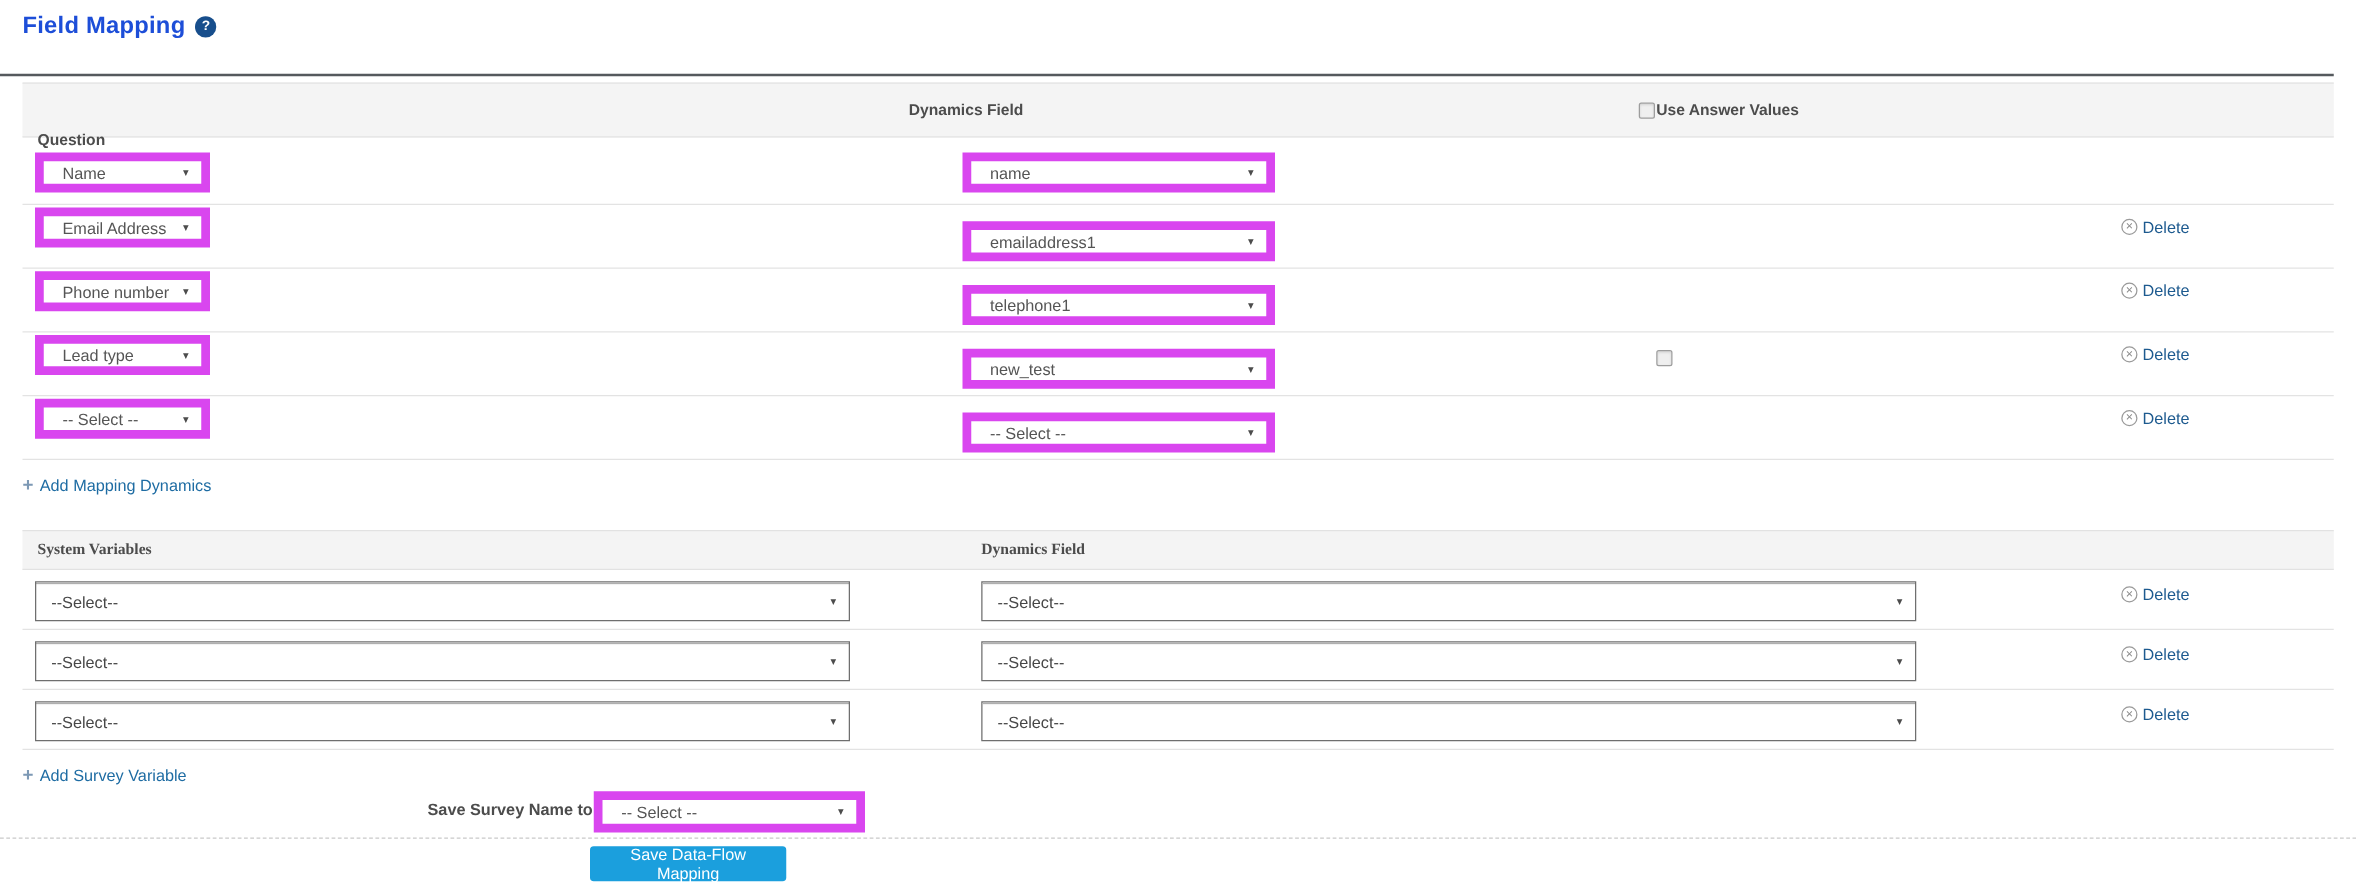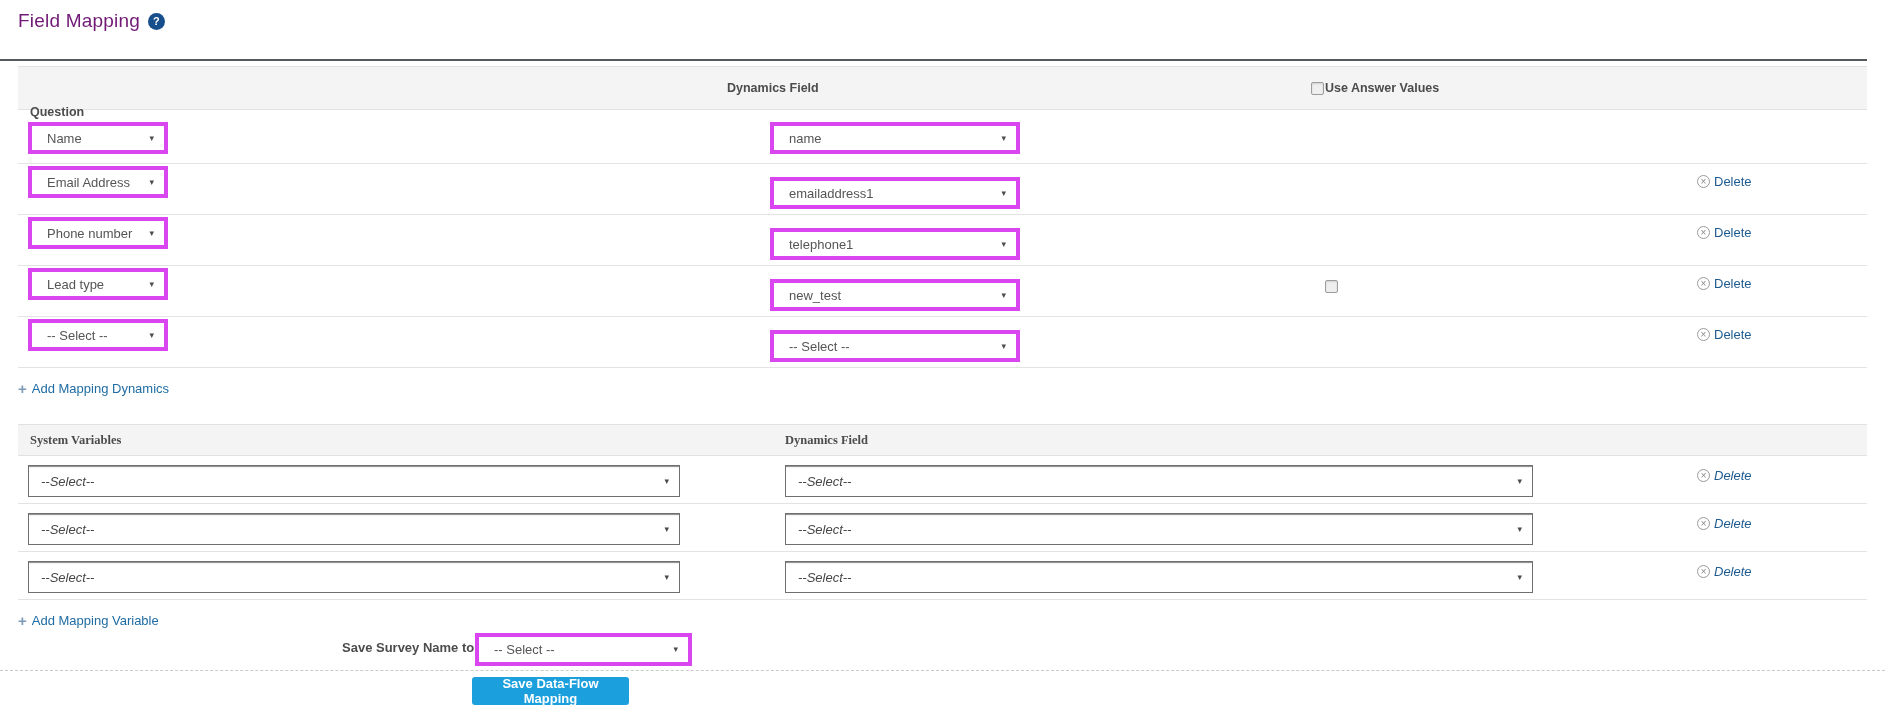--- a/index.html
+++ b/index.html
@@ -1,42 +1,42 @@
 <!DOCTYPE html>
 <html><head>
 <meta charset="utf-8">
 <style>
   html,body{margin:0;padding:0;background:#fff;}
   body{font-family:"Liberation Sans","DejaVu Sans",sans-serif;color:#4c4c4c;}
   .page{position:relative;width:1885px;height:712px;background:#fff;overflow:hidden;}
 
   
   .page-header{position:absolute;left:18px;top:10px;display:flex;align-items:center;gap:8px;}
-  .page-title{font-size:19px;font-weight:normal;color:#701a75;letter-spacing:.2px;}
+  .page-title{font-size:19px;font-weight:bold;color:#1d4ed8;letter-spacing:.2px;}
   .help-icon{width:17px;height:17px;border-radius:50%;background:#174e8c;color:#fff;
     font-size:11px;font-weight:bold;display:flex;align-items:center;justify-content:center;cursor:pointer;}
   .title-rule{position:absolute;left:0;right:18px;top:59px;border:none;border-top:2px solid #55595d;margin:0;}
 
   
   .tbl{position:absolute;left:18px;width:1849px;}
   .tbl-head{position:relative;background:#f4f4f4;border-top:1px solid #e2e2e2;border-bottom:1px solid #e2e2e2;}
   .tbl-head .hlabel{position:absolute;font-size:12.5px;font-weight:bold;color:#4c4c4c;top:50%;transform:translateY(-50%);white-space:nowrap;}
   .trow{position:relative;border-bottom:1px solid #e3e3e3;box-sizing:border-box;}
 
   
   #question-table{top:66px;}
   #question-table .tbl-head{height:42px;}
   .h-question{left:12px;margin-top:24px;}
   .h-dynamics{left:709px;}
   .h-uav{left:1293px;display:flex;align-items:center;}
   .qrow{height:51px;}
   .qrow.first{height:54px;}
 
   
-  .select{position:absolute;box-sizing:border-box;height:32px;background:#fff;border:4px solid #d946ef;
+  .select{position:absolute;box-sizing:border-box;height:32px;background:#fff;border:7px solid #d946ef;
     display:flex;align-items:center;cursor:pointer;}
   .select .val{font-size:13px;color:#555;padding-left:15px;white-space:nowrap;overflow:hidden;flex:1;}
   .select .arrow{font-size:9px;color:#4c4c4c;padding-right:10px;line-height:1;}
   .sel-q{left:10px;top:2px;width:140px;}
   .qrow.first .sel-q,.qrow.first .sel-d{top:12px;}
   .sel-d{left:752px;top:13px;width:250px;}
   .select.dark{border:1px solid #6f6f6f;box-shadow:inset 0 2px 1px -1px #8a8a8a;}
   .select.dark .val{color:#474747;padding-left:12px;}
 
   
@@ -57,33 +57,33 @@
   .plus-icon{font-size:15px;font-weight:bold;color:#7d99b5;line-height:1;}
   .add-text{font-size:13px;color:#1e6ca3;}
   #add-mapping-question{top:381px;}
   #add-custom-variable{top:613px;}
 
   
   #system-table{top:424px;}
   #system-table .tbl-head{height:30px;font-family:Liberation Serif, serif;}
   .h-sys{left:12px;}
   .h-dyn2{left:767px;}
-  .srow{height:48px;font-style:italic;}
+  .srow{height:48px;}
   .sel-sys{left:10px;top:9px;width:652px;}
   .sel-dyn2{left:767px;top:9px;width:748px;}
   .srow .delete-link{top:12px;}
 
   
   .save-label{position:absolute;left:342px;top:640px;font-size:13px;font-weight:bold;color:#4c4c4c;white-space:nowrap;}
   .save-select{left:475px;top:633px;width:217px;height:33px;}
 
   .dashed-rule{position:absolute;left:0;right:0;top:670px;border:none;border-top:1px dashed #c9c9c9;margin:0;}
 
   .save-button{position:absolute;left:472px;top:677px;width:157px;height:28px;background:#1b9fdd;border:none;
-    border-radius:3px;color:#fff;font-size:13px;font-weight:bold;font-family:inherit;cursor:pointer;
+    border-radius:3px;color:#fff;font-size:13px;font-weight:normal;font-family:inherit;cursor:pointer;
     display:flex;align-items:center;justify-content:center;}
 </style>
 </head>
 <body>
 
 <div class="page">
 
   <div class="page-header">
     <span class="page-title">Field Mapping</span>
     <span class="help-icon">?</span>
@@ -225,21 +225,21 @@
       </div>
       <a class="delete-link">
         <span class="circle-x">×</span>
         <span class="delete-text">Delete</span>
       </a>
     </div>
   </div>
 
   <a class="add-link" id="add-custom-variable">
     <span class="plus-icon">+</span>
-    <span class="add-text">Add Mapping Variable</span>
+    <span class="add-text">Add Survey Variable</span>
   </a>
 
   <span class="save-label">Save Survey Name to :</span>
   <div class="select save-select">
     <span class="val">-- Select --</span>
     <span class="arrow">▾</span>
   </div>
 
   <hr class="dashed-rule">
 

